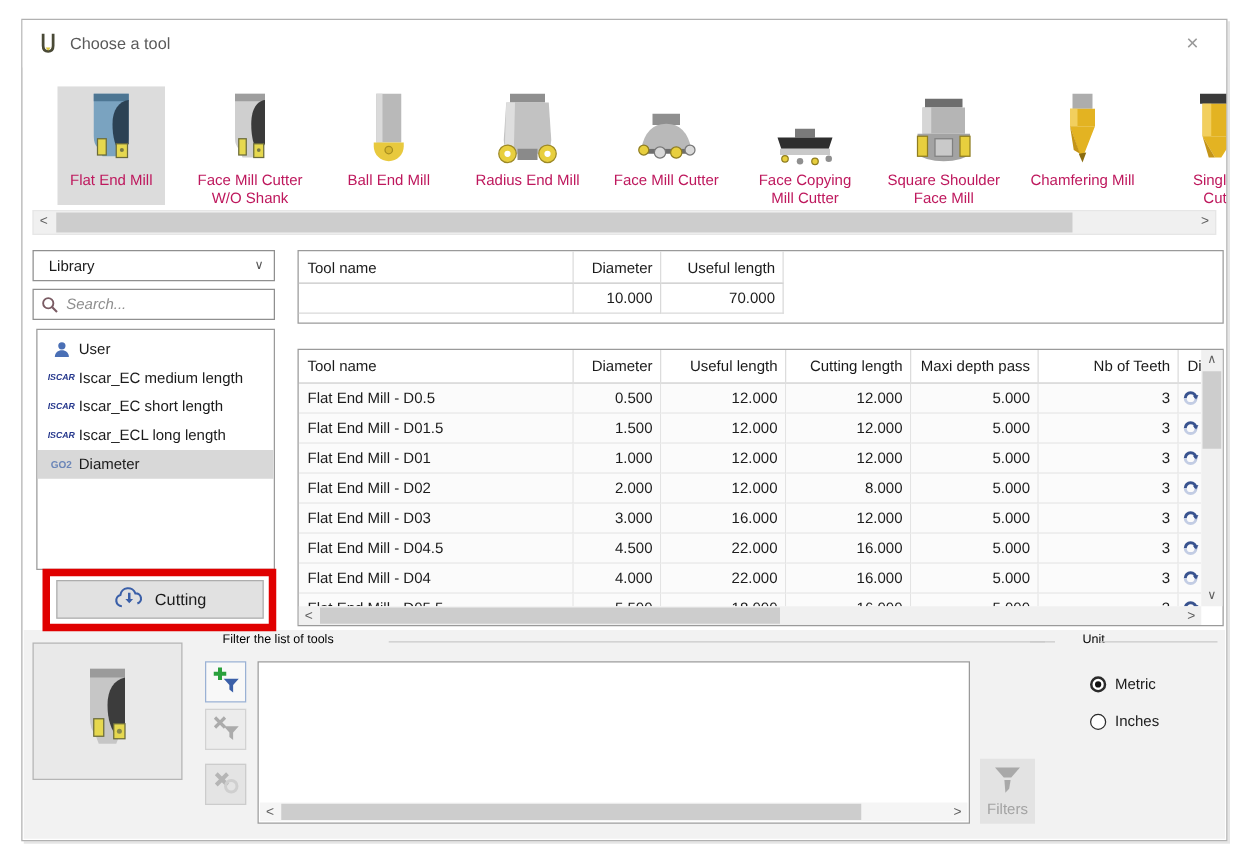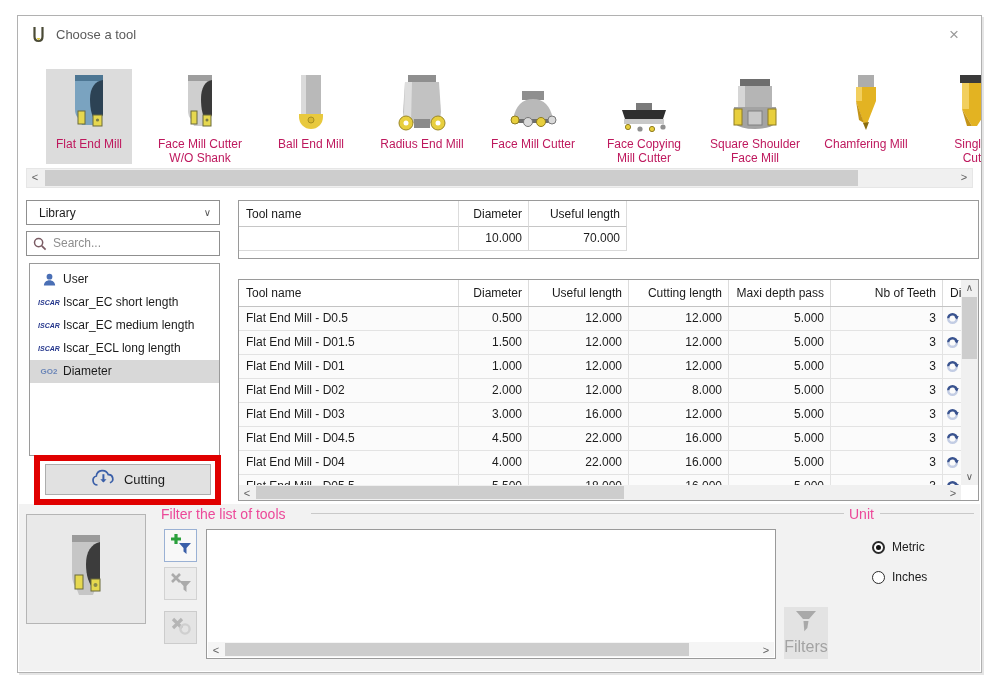--- a/index.html
+++ b/index.html
@@ -28,21 +28,21 @@
                 font-size:11px;line-height:16px;}
   .hscroll .arr.l{left:0;} .hscroll .arr.r{right:0;}
   .hscroll .thumb{position:absolute;top:1px;bottom:1px;background:#cdcdcd;}
   .strip-scroll{left:8px;top:152px;width:945px;height:18px;}
   .strip-scroll .thumb{left:18px;width:86%;}
   
   .lib-select{position:absolute;left:8px;top:184px;width:194px;height:25px;border:1px solid #8f8f8f;
               background:#fff;line-height:24px;padding-left:12px;box-sizing:border-box;}
   .lib-select .chev{position:absolute;right:8px;top:0;color:#555;font-size:10px;}
   .search-box{position:absolute;left:8px;top:215px;width:194px;height:25px;border:1px solid #8f8f8f;
-              background:#fff;box-sizing:border-box;}
+              background:#fff;box-sizing:border-box;font-style:italic;}
   .search-box .mag{position:absolute;left:6px;top:5px;}
   .search-box .ph{position:absolute;left:26px;top:4px;color:#8e8e8e;}
   .lib-list{position:absolute;left:11px;top:247px;width:191px;height:193px;border:1px solid #9a9a9a;
             background:#fff;box-sizing:border-box;padding-top:4px;overflow:hidden;}
   .lib-item{position:relative;height:23px;line-height:23px;padding-left:7px;display:flex;align-items:center;}
   .lib-item.selected{background:#d8d8d8;}
   .lib-icon{width:24px;display:inline-flex;align-items:center;justify-content:center;flex:0 0 24px;}
   .lib-label{padding-left:2px;white-space:nowrap;}
   .logo-iscar{font-size:7px;font-weight:bold;font-style:italic;color:#24368c;letter-spacing:0;}
   .logo-go2{font-size:8px;font-weight:bold;color:#6b86b8;}
@@ -82,39 +82,39 @@
   .mt-vscroll .arr{position:absolute;left:0;right:0;height:16px;text-align:center;color:#5f5f5f;
                    font-size:10px;line-height:15px;}
   .mt-vscroll .arr.u{top:0;} .mt-vscroll .arr.d{bottom:0;}
   .mt-vscroll .thumb{position:absolute;left:1px;right:1px;top:17px;height:62px;background:#cdcdcd;}
   .mt-hscroll{left:0;right:17px;bottom:0;height:15px;border:none;position:absolute;}
   .mt-hscroll .thumb{left:17px;width:51%;}
   
   .band{position:absolute;left:1px;right:1px;top:488px;bottom:1px;background:#f2f2f2;}
   .preview{position:absolute;left:8px;top:498px;width:120px;height:110px;background:#e9e9e9;
            border:1px solid #b5b5b5;box-sizing:border-box;display:flex;align-items:center;justify-content:center;}
-  .grp-label{position:absolute;font-size:14px;color:#ec4899;}
+  .grp-label{position:absolute;font-size:10px;color:#000000;margin-left:17px;}
   .grp-line{position:absolute;height:1px;background:#c9c9c9;}
   .fbtn{position:absolute;left:146px;width:33px;height:33px;box-sizing:border-box;display:flex;
         align-items:center;justify-content:center;}
   .fbtn.add{top:513px;background:#f8f8f8;border:1px solid #9ab1d4;}
   .fbtn.rem{top:551px;background:#ececec;border:1px solid #d2d2d2;}
   .fbtn.clr{top:595px;background:#e4e4e4;border:1px solid #cccccc;}
   .flist{position:absolute;left:188px;top:513px;width:570px;height:130px;background:#fff;
          border:1px solid #9a9a9a;box-sizing:border-box;}
   .flist-scroll{left:1px;right:1px;bottom:1px;height:15px;border:none;background:#f5f5f5;}
   .flist-scroll .thumb{left:17px;width:82%;}
   .radio-row{position:absolute;display:flex;align-items:center;gap:7px;}
   .radio{width:13px;height:13px;border:1px solid #2b2b2b;border-radius:50%;background:#fff;
          position:relative;box-sizing:border-box;flex:0 0 13px;}
   .radio.on{border-width:2px;}
   .radio.on::after{content:"";position:absolute;left:2px;top:2px;width:5px;height:5px;border-radius:50%;background:#111;}
   .filters-btn{position:absolute;left:766px;top:591px;width:44px;height:52px;background:#e3e3e3;
                display:flex;flex-direction:column;align-items:center;justify-content:center;gap:2px;
-               color:#a3a3a3;font-size:16px;}
+               color:#a3a3a3;font-size:12px;}
 </style>
 </head>
 <body>
 
 <div class="page">
  <div class="dialog">
 
   <div class="titlebar">
     <span class="app-icon">
       <svg width="13" height="17" viewBox="0 0 13 17">
@@ -274,27 +274,27 @@
               <circle cx="8" cy="5" r="3.1" fill="#4a6fb5"></circle>
               <path d="M2 14.5 c0-3.6 2.7-5.8 6-5.8 s6 2.2 6 5.8 z" fill="#4a6fb5"></path>
             </svg>
           </div>
           <div class="lib-label">User</div>
         </div>
         <div class="lib-item">
           <div class="lib-icon">
             <span class="logo-iscar">ISCAR</span>
           </div>
-          <div class="lib-label">Iscar_EC short length</div>
+          <div class="lib-label">Iscar_EC medium length</div>
         </div>
         <div class="lib-item">
           <div class="lib-icon">
             <span class="logo-iscar">ISCAR</span>
           </div>
-          <div class="lib-label">Iscar_EC medium length</div>
+          <div class="lib-label">Iscar_EC short length</div>
         </div>
         <div class="lib-item">
           <div class="lib-icon">
             <span class="logo-iscar">ISCAR</span>
           </div>
           <div class="lib-label">Iscar_ECL long length</div>
         </div>
         <div class="lib-item selected">
           <div class="lib-icon">
             <span class="logo-go2">GO2</span>

